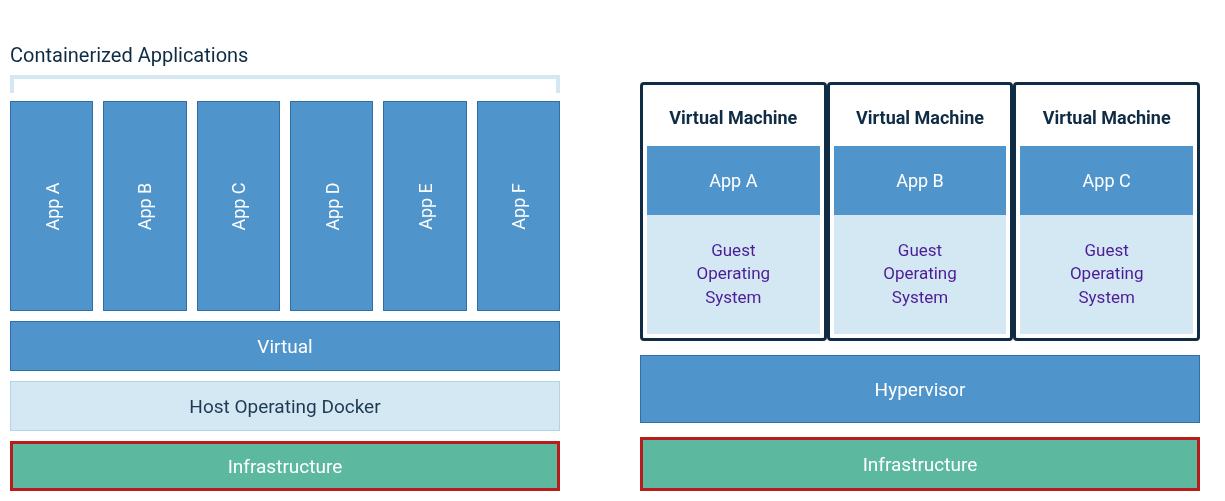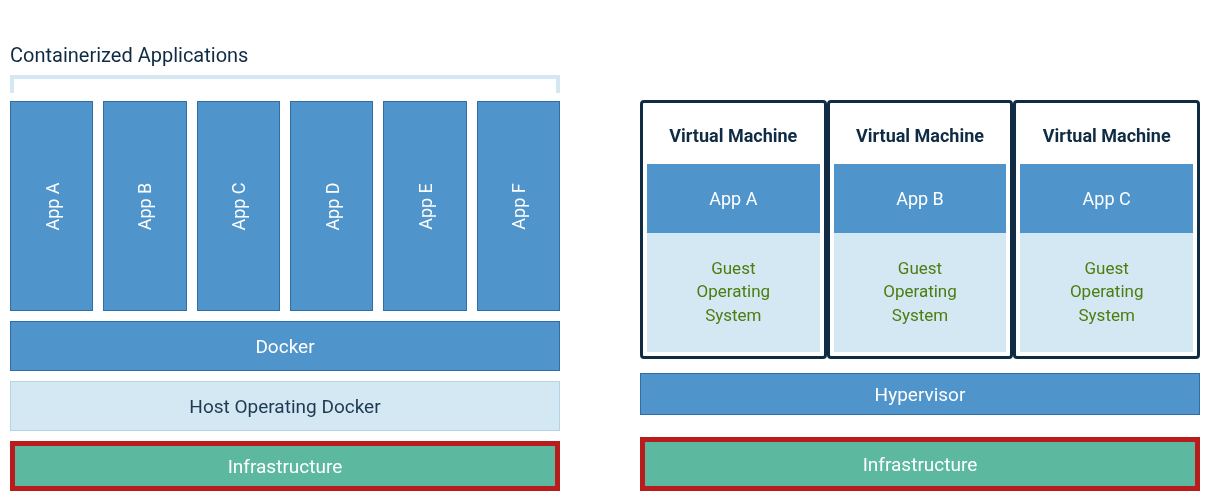--- a/index.html
+++ b/index.html
@@ -82,21 +82,21 @@
     border: 1px solid #2f6fa5;
     color: #ffffff;
   }
   .hostos-layer {
     background: #d4e8f4;
     border: 1px solid #b5d3e6;
     color: #1e3a52;
   }
   .infra-layer {
     background: #5cb9a0;
-    border: 5px solid #b91c1c;
+    border: 3px solid #b91c1c;
     color: #ffffff;
   }
 
   
   .vm-row {
     display: flex;
     margin-bottom: 14px;
   }
   .vm {
     flex: 1;
@@ -115,33 +115,33 @@
   }
   .vm-app {
     background: #4f94cb;
     color: #ffffff;
     text-align: center;
     font-size: 18px;
     padding: 24px 0;
   }
   .vm-gos {
     background: #d4e8f4;
-    color: #4d7c0f;
+    color: #4c1d95;
     text-align: center;
     font-size: 17px;
     line-height: 1.4;
     padding: 24px 12px;
   }
 
   .hypervisor-layer {
     background: #4f94cb;
     border: 1px solid #2f6fa5;
     color: #ffffff;
-    height: 42px;
-    margin-bottom: 22px;
+    height: 68px;
+    margin-bottom: 14px;
   }
   .right .infra-layer { height: 54px; }
 </style>
 </head>
 <body>
 
 <div class="col left">
   <div class="title">Containerized Applications</div>
   <div class="bracket"></div>
 
@@ -159,21 +159,21 @@
         <span>App D</span>
       </div>
     <div class="app-box">
         <span>App E</span>
       </div>
     <div class="app-box">
         <span>App F</span>
       </div>
   </div>
 
-  <div class="layer docker-layer">Docker</div>
+  <div class="layer docker-layer">Virtual</div>
   <div class="layer hostos-layer">Host Operating Docker</div>
   <div class="layer infra-layer">Infrastructure</div>
 </div>
 
 <div class="col right">
   <div class="vm-row">
 
     <div class="vm">
       <div class="vm-title">Virtual Machine</div>
       <div class="vm-app">App A</div>

